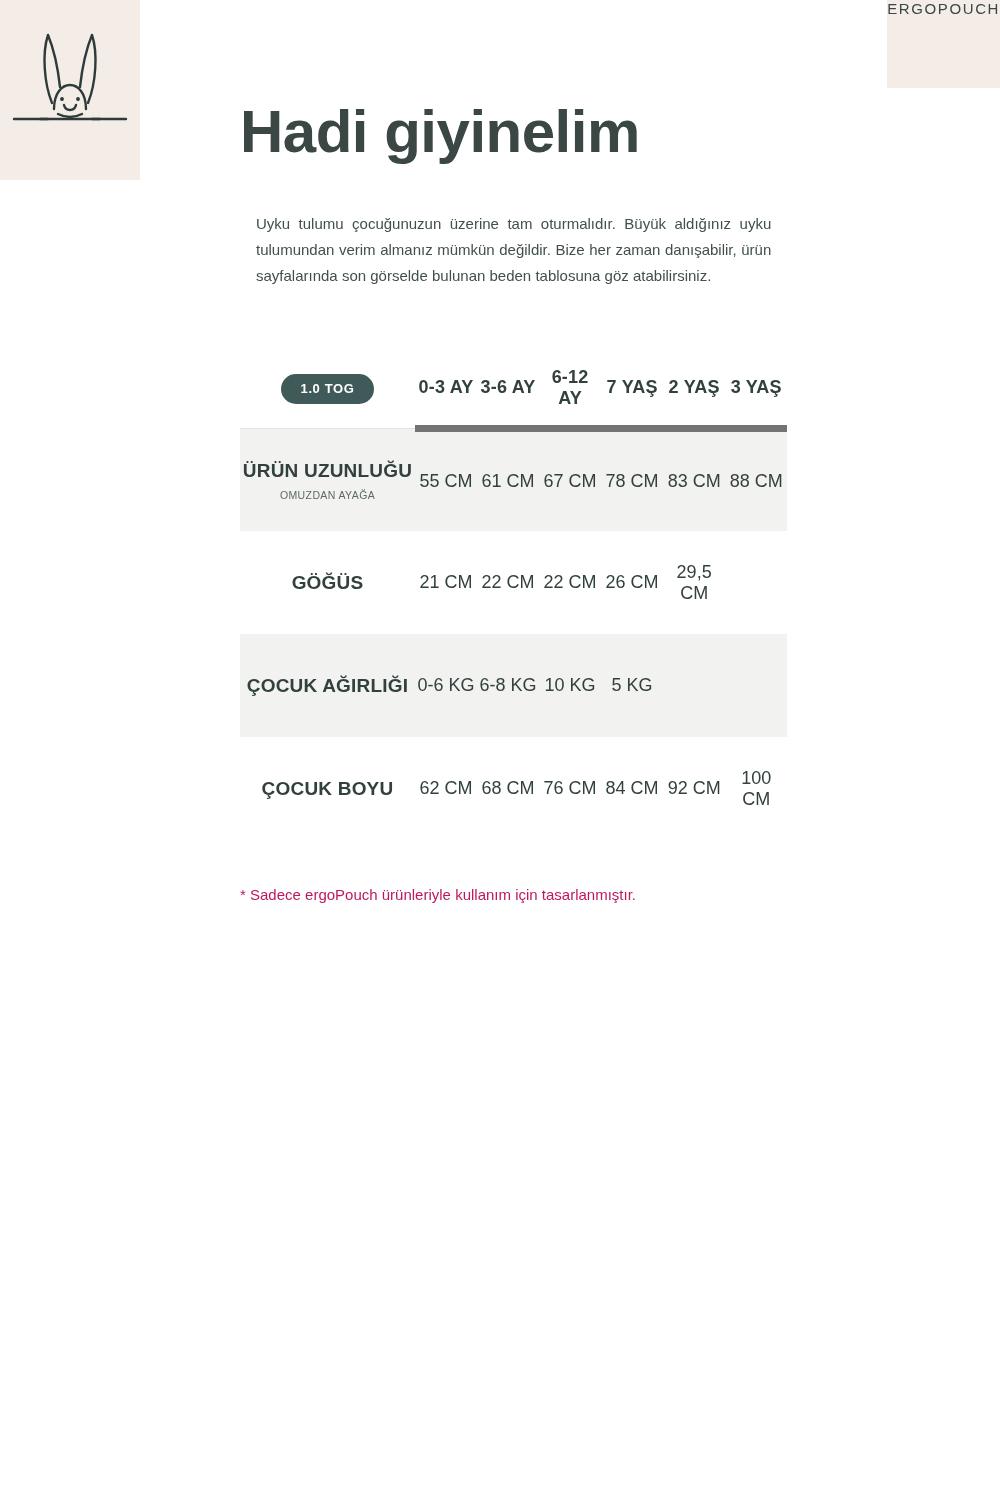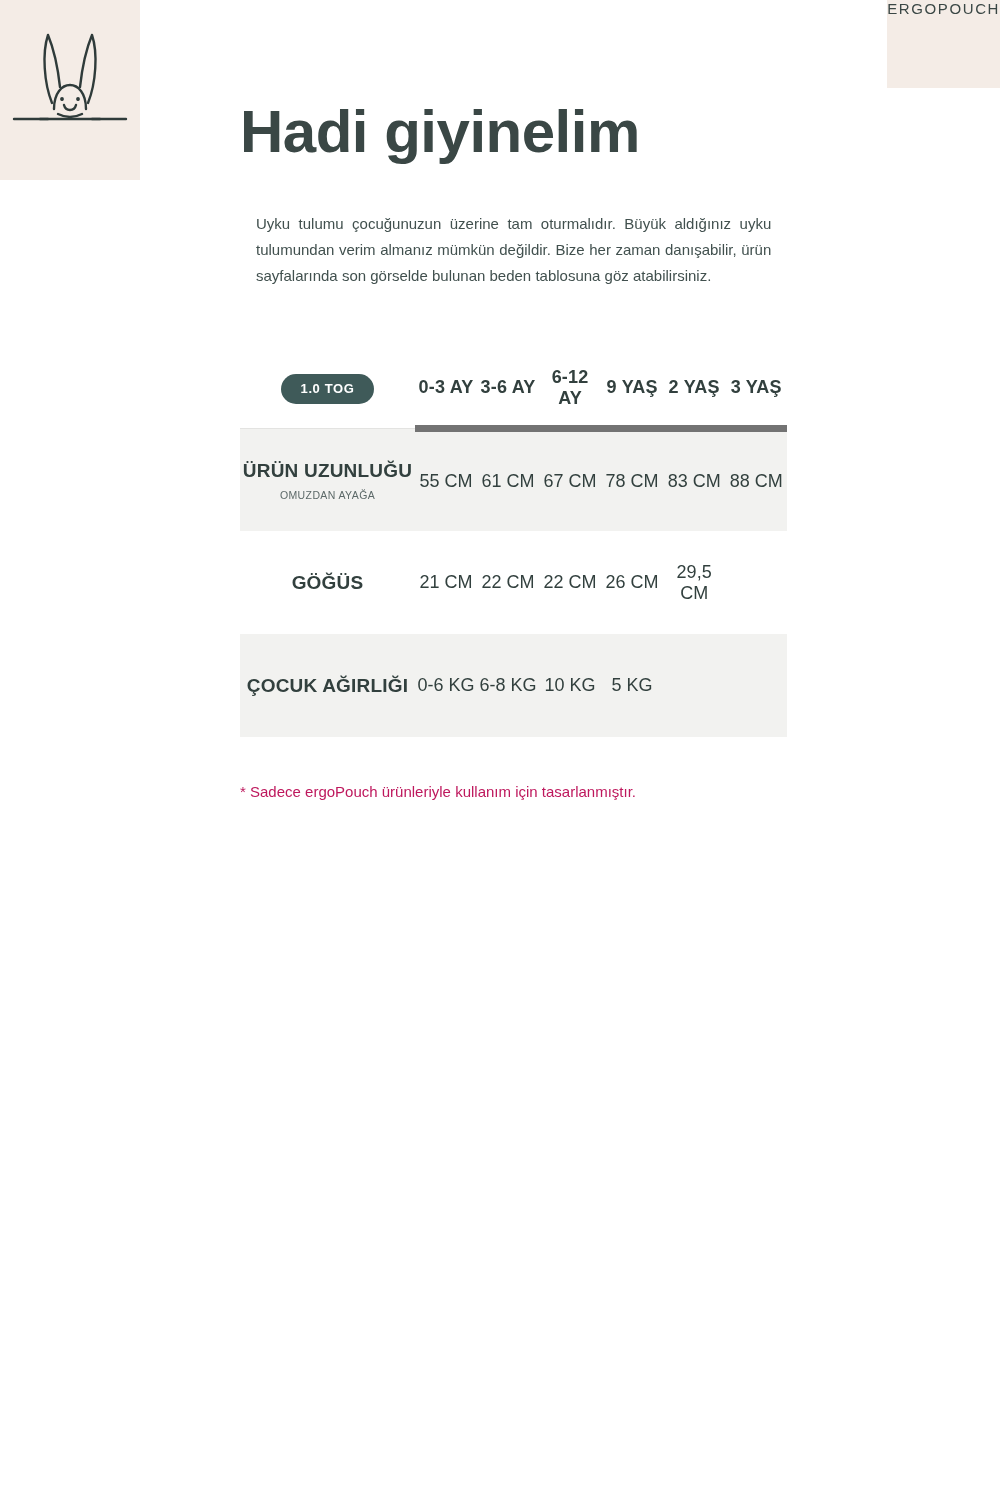--- a/index.html
+++ b/index.html
@@ -207,21 +207,21 @@
             <col>
         </colgroup>
         <thead>
           <tr>
             <th class="label-col">
               <span class="tog-badge">1.0 TOG</span>
             </th>
             <th>0-3 AY</th>
             <th>3-6 AY</th>
             <th>6-12 AY</th>
-            <th>9 YAŞ</th>
+            <th>7 YAŞ</th>
             <th>2 YAŞ</th>
             <th>3 YAŞ</th>
           </tr>
         </thead>
         <tbody>
 
           <tr class="shaded">
             <td class="row-label">
               <span>ÜRÜN UZUNLUĞU</span>
               <span class="row-sub">OMUZDAN AYAĞA</span>
@@ -251,20 +251,31 @@
               <span>ÇOCUK AĞIRLIĞI</span>
             </td>
             <td>0-6 KG</td>
             <td>6-8 KG</td>
             <td>10 KG</td>
             <td>5 KG</td>
             <td></td>
             <td></td>
           </tr>
 
+          <tr>
+            <td class="row-label">
+              <span>ÇOCUK BOYU</span>
+            </td>
+            <td>62 CM</td>
+            <td>68 CM</td>
+            <td>76 CM</td>
+            <td>84 CM</td>
+            <td>92 CM</td>
+            <td>100 CM</td>
+          </tr>
 
         </tbody>
       </table>
     </div>
 
     <div class="footnote">* Sadece ergoPouch ürünleriyle kullanım için tasarlanmıştır.</div>
 
   </div>
 
   <div class="footer">

